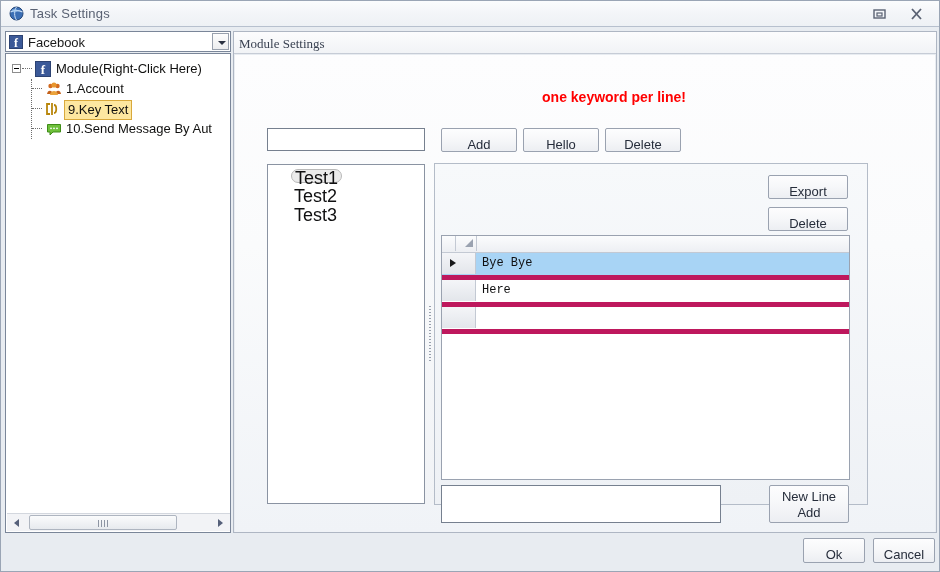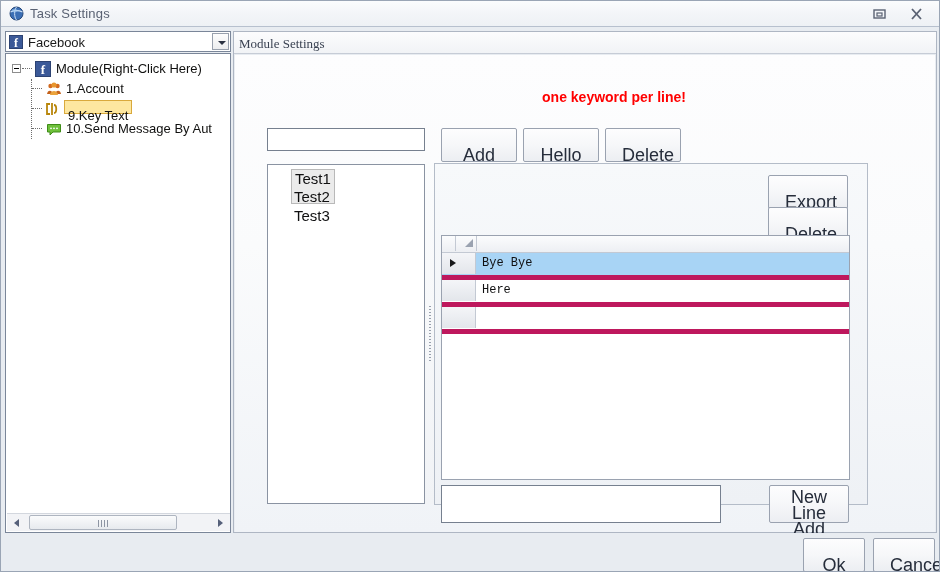--- a/index.html
+++ b/index.html
@@ -165,23 +165,23 @@
     font-weight: bold;
     font-size: 13px;
     line-height: 16px;
     text-align: center;
     border: 1px solid #2c4272;
     box-sizing: border-box;
   }
   .sel-label {
     background: #fde7a0;
     border: 1px solid #d9a93c;
-    padding: 6px 3px;
+    padding: 0 3px;
     line-height: 17px;
-    height: 14px;
+    height: 20px;
     top: 1px !important;
     box-sizing: border-box;
     font-size: 13px;
   }
 
   #tree-hscroll {
     position: absolute;
     left: 1px; bottom: 1px;
     width: 224px; height: 18px;
     background: #f2f3f6;
@@ -288,46 +288,47 @@
     outline: none;
   }
 
   .btn {
     position: absolute;
     box-sizing: border-box;
     background: linear-gradient(to bottom, #fdfdfe 0%, #f6f7f9 50%, #eceef2 100%);
     border: 1px solid #9aa2b0;
     border-radius: 2px;
     font-family: "Liberation Sans", sans-serif;
-    font-size: 18px;
+    font-size: 13px;
     color: #262d3b;
     text-align: center;
     cursor: default;
-    padding: 16px;
+    padding: 8px;
   }
   #btn-add    { left: 206px; top: 73px; width: 76px; height: 24px; }
   #btn-edit   { left: 288px; top: 73px; width: 76px; height: 24px; }
   #btn-delete { left: 370px; top: 73px; width: 76px; height: 24px; }
 
   
   #list-panel {
     position: absolute;
     left: 32px; top: 109px;
     width: 158px; height: 340px;
     box-sizing: border-box;
     background: #ffffff;
     border: 1px solid #8a93a2;
   }
   .list-item {
     position: absolute;
     left: 26px;
-    font-size: 15px;
+    font-size: 18px;
     color: #101011;
     line-height: 17px;
-    height: 35px;
+    height: 14px;
+    border-radius: 8px;
   }
   .list-item.selected {
     background: #ebebeb;
     border: 1px solid #b9b9b9;
     box-sizing: border-box;
     padding: 0 3px;
     left: 23px;
   }
 
   #splitter {

